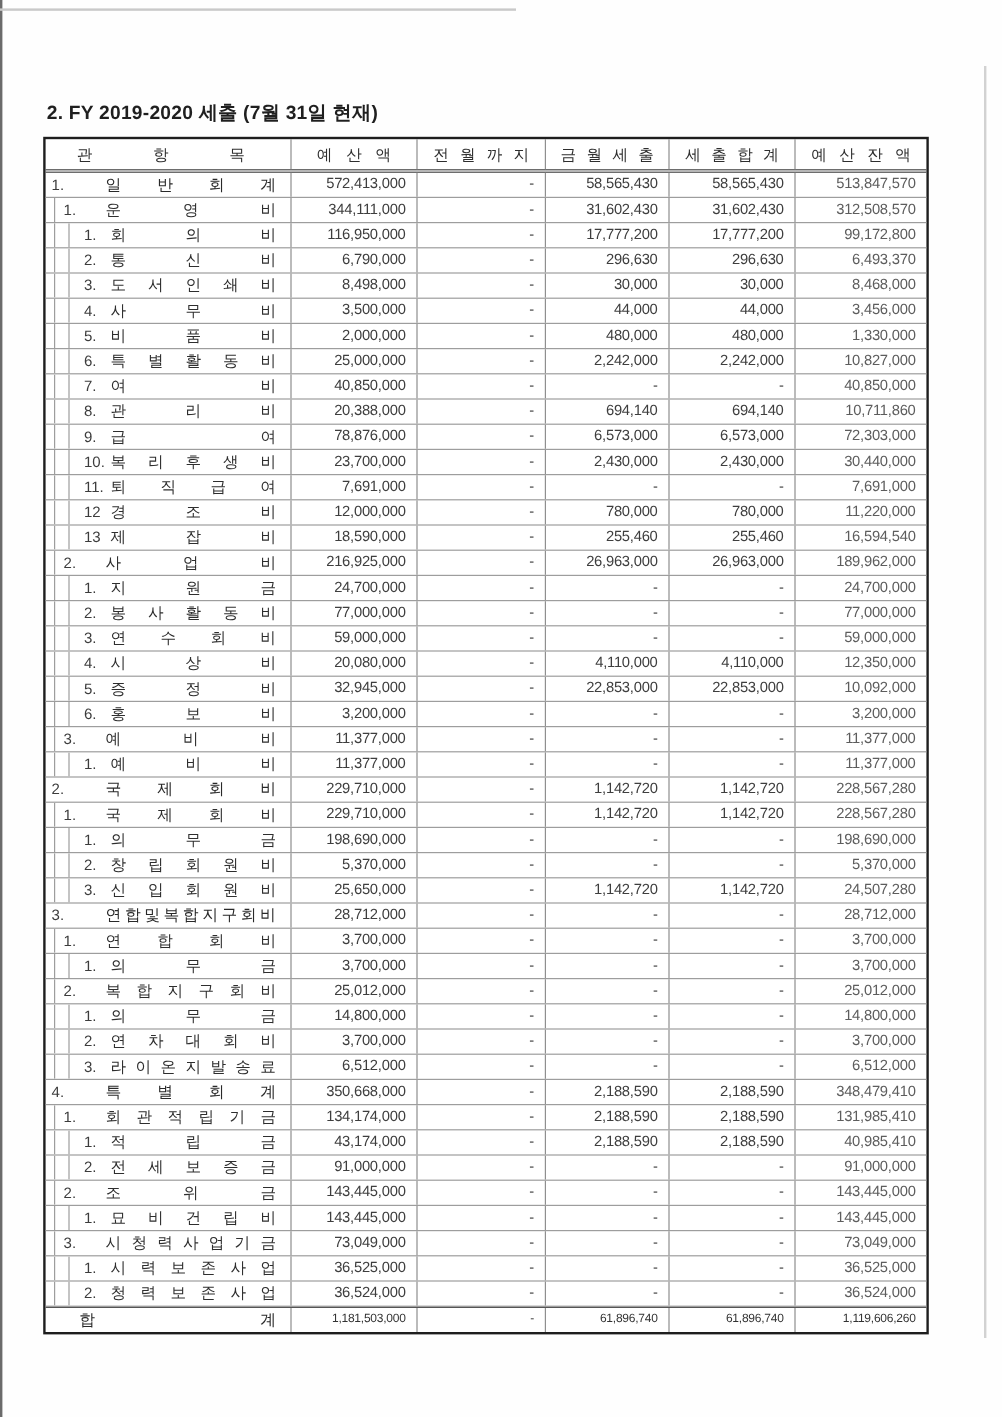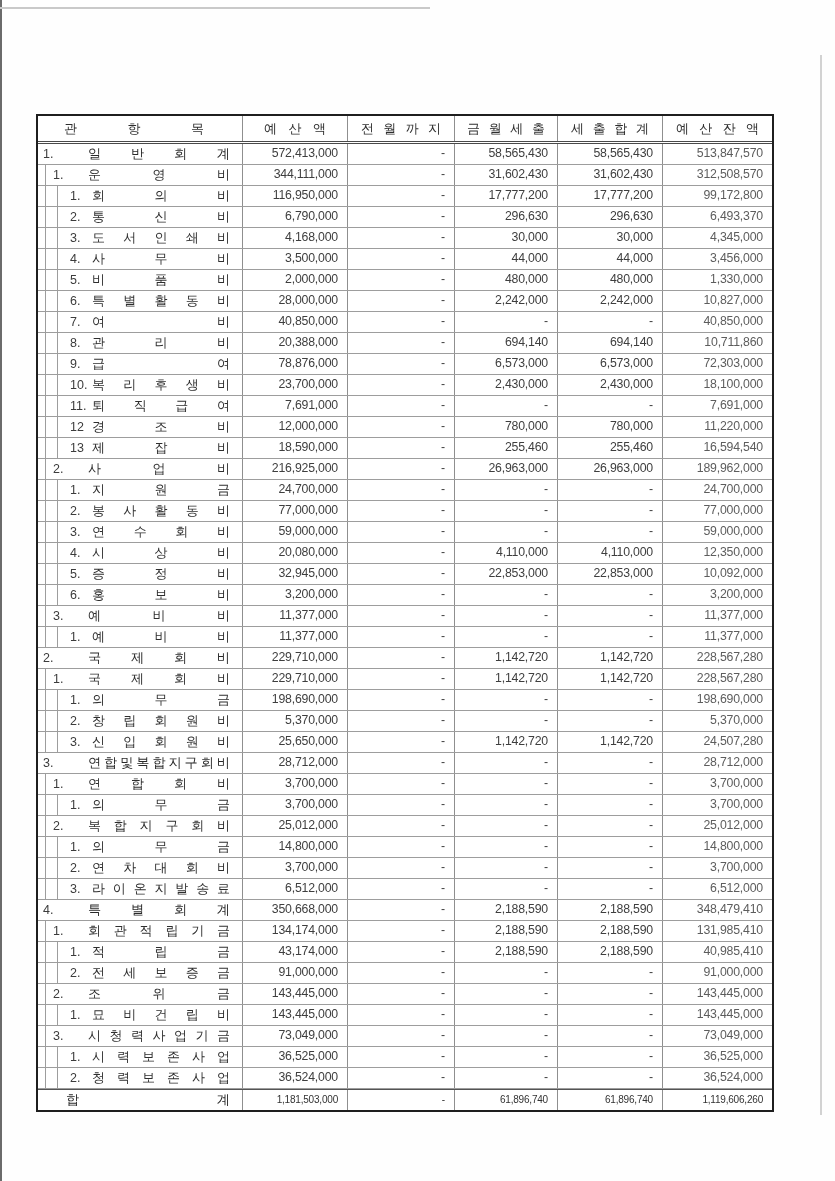--- a/index.html
+++ b/index.html
@@ -54,20 +54,21 @@
   .th.c5 .chars{padding:0 13px;}
 </style>
 </head>
 <body>
 
 <div class="page">
   <div class="edge-left"></div>
   <div class="scan-hline"></div>
   <div class="scan-vline"></div>
 
+  <div class="doc-title">2. FY 2019-2020 세출 (7월 31일 현재)</div>
   <div class="unit-label">(단위 : 원)</div>
 
   <div class="budget-table">
     <div class="thead">
         <div class="th c0">
           <span class="chars">
             <span>관</span>
             <span>항</span>
             <span>목</span>
           </span>
@@ -185,25 +186,25 @@
             <div class="g2"></div>
             <span class="num">3.</span>
             <span class="chars">
               <span>도</span>
               <span>서</span>
               <span>인</span>
               <span>쇄</span>
               <span>비</span>
             </span>
           </div>
-          <div class="td val c1">4,168,000</div>
+          <div class="td val c1">8,498,000</div>
           <div class="td val c2">-</div>
           <div class="td val c3">30,000</div>
           <div class="td val c4">30,000</div>
-          <div class="td val c5 col-balance">4,345,000</div>
+          <div class="td val c5 col-balance">8,468,000</div>
         </div>
         <div class="tr">
           <div class="td c0 label lv3">
             <div class="g1"></div>
             <div class="g2"></div>
             <span class="num">4.</span>
             <span class="chars">
               <span>사</span>
               <span>무</span>
               <span>비</span>
@@ -238,21 +239,21 @@
             <div class="g2"></div>
             <span class="num">6.</span>
             <span class="chars">
               <span>특</span>
               <span>별</span>
               <span>활</span>
               <span>동</span>
               <span>비</span>
             </span>
           </div>
-          <div class="td val c1">28,000,000</div>
+          <div class="td val c1">25,000,000</div>
           <div class="td val c2">-</div>
           <div class="td val c3">2,242,000</div>
           <div class="td val c4">2,242,000</div>
           <div class="td val c5 col-balance">10,827,000</div>
         </div>
         <div class="tr">
           <div class="td c0 label lv3">
             <div class="g1"></div>
             <div class="g2"></div>
             <span class="num">7.</span>
@@ -310,21 +311,21 @@
               <span>리</span>
               <span>후</span>
               <span>생</span>
               <span>비</span>
             </span>
           </div>
           <div class="td val c1">23,700,000</div>
           <div class="td val c2">-</div>
           <div class="td val c3">2,430,000</div>
           <div class="td val c4">2,430,000</div>
-          <div class="td val c5 col-balance">18,100,000</div>
+          <div class="td val c5 col-balance">30,440,000</div>
         </div>
         <div class="tr">
           <div class="td c0 label lv3">
             <div class="g1"></div>
             <div class="g2"></div>
             <span class="num">11.</span>
             <span class="chars">
               <span>퇴</span>
               <span>직</span>
               <span>급</span>

